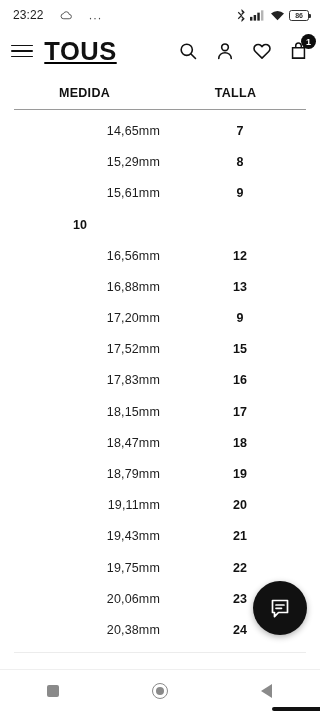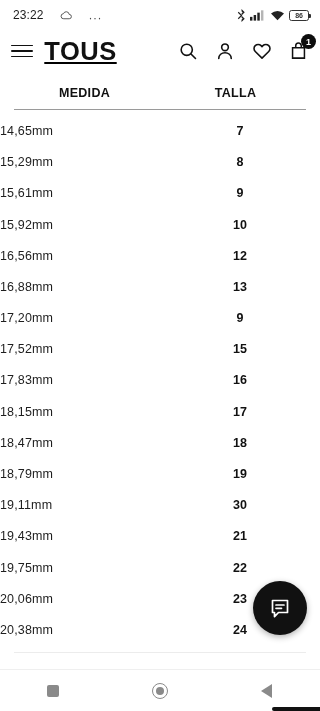--- a/index.html
+++ b/index.html
@@ -66,21 +66,21 @@
     font-size:12.5px; font-weight:bold; color:#111;
     letter-spacing:.3px; text-align:center;
   }
   .col-a { width:50%; }
   .col-b { width:50%; }
   .rule { height:1.4px; background:#9a9a9a; margin:0 14px; }
 
   .rows { padding-top:5px; }
   .row { display:flex; align-items:center; height:31.2px; }
   .cell-a {
-    width:50%; text-align:left;
+    width:50%; text-align:right;
     font-size:12.5px; color:#1e1e1e; letter-spacing:.15px;
   }
   .cell-b {
     width:50%; text-align:center;
     font-size:12.5px; font-weight:bold; color:#111;
   }
   .bottom-rule { height:1px; background:#ececec; margin:6px 14px 0; }
 
   
   .fab {
@@ -195,21 +195,20 @@
         </div>
         <div class="row">
           <div class="cell-a">15,29mm</div>
           <div class="cell-b">8</div>
         </div>
         <div class="row">
           <div class="cell-a">15,61mm</div>
           <div class="cell-b">9</div>
         </div>
         <div class="row">
-          <div class="cell-a">15,92mm</div>
           <div class="cell-b">10</div>
         </div>
         <div class="row">
           <div class="cell-a">16,56mm</div>
           <div class="cell-b">12</div>
         </div>
         <div class="row">
           <div class="cell-a">16,88mm</div>
           <div class="cell-b">13</div>
         </div>
@@ -232,21 +231,21 @@
         <div class="row">
           <div class="cell-a">18,47mm</div>
           <div class="cell-b">18</div>
         </div>
         <div class="row">
           <div class="cell-a">18,79mm</div>
           <div class="cell-b">19</div>
         </div>
         <div class="row">
           <div class="cell-a">19,11mm</div>
-          <div class="cell-b">30</div>
+          <div class="cell-b">20</div>
         </div>
         <div class="row">
           <div class="cell-a">19,43mm</div>
           <div class="cell-b">21</div>
         </div>
         <div class="row">
           <div class="cell-a">19,75mm</div>
           <div class="cell-b">22</div>
         </div>
         <div class="row">

